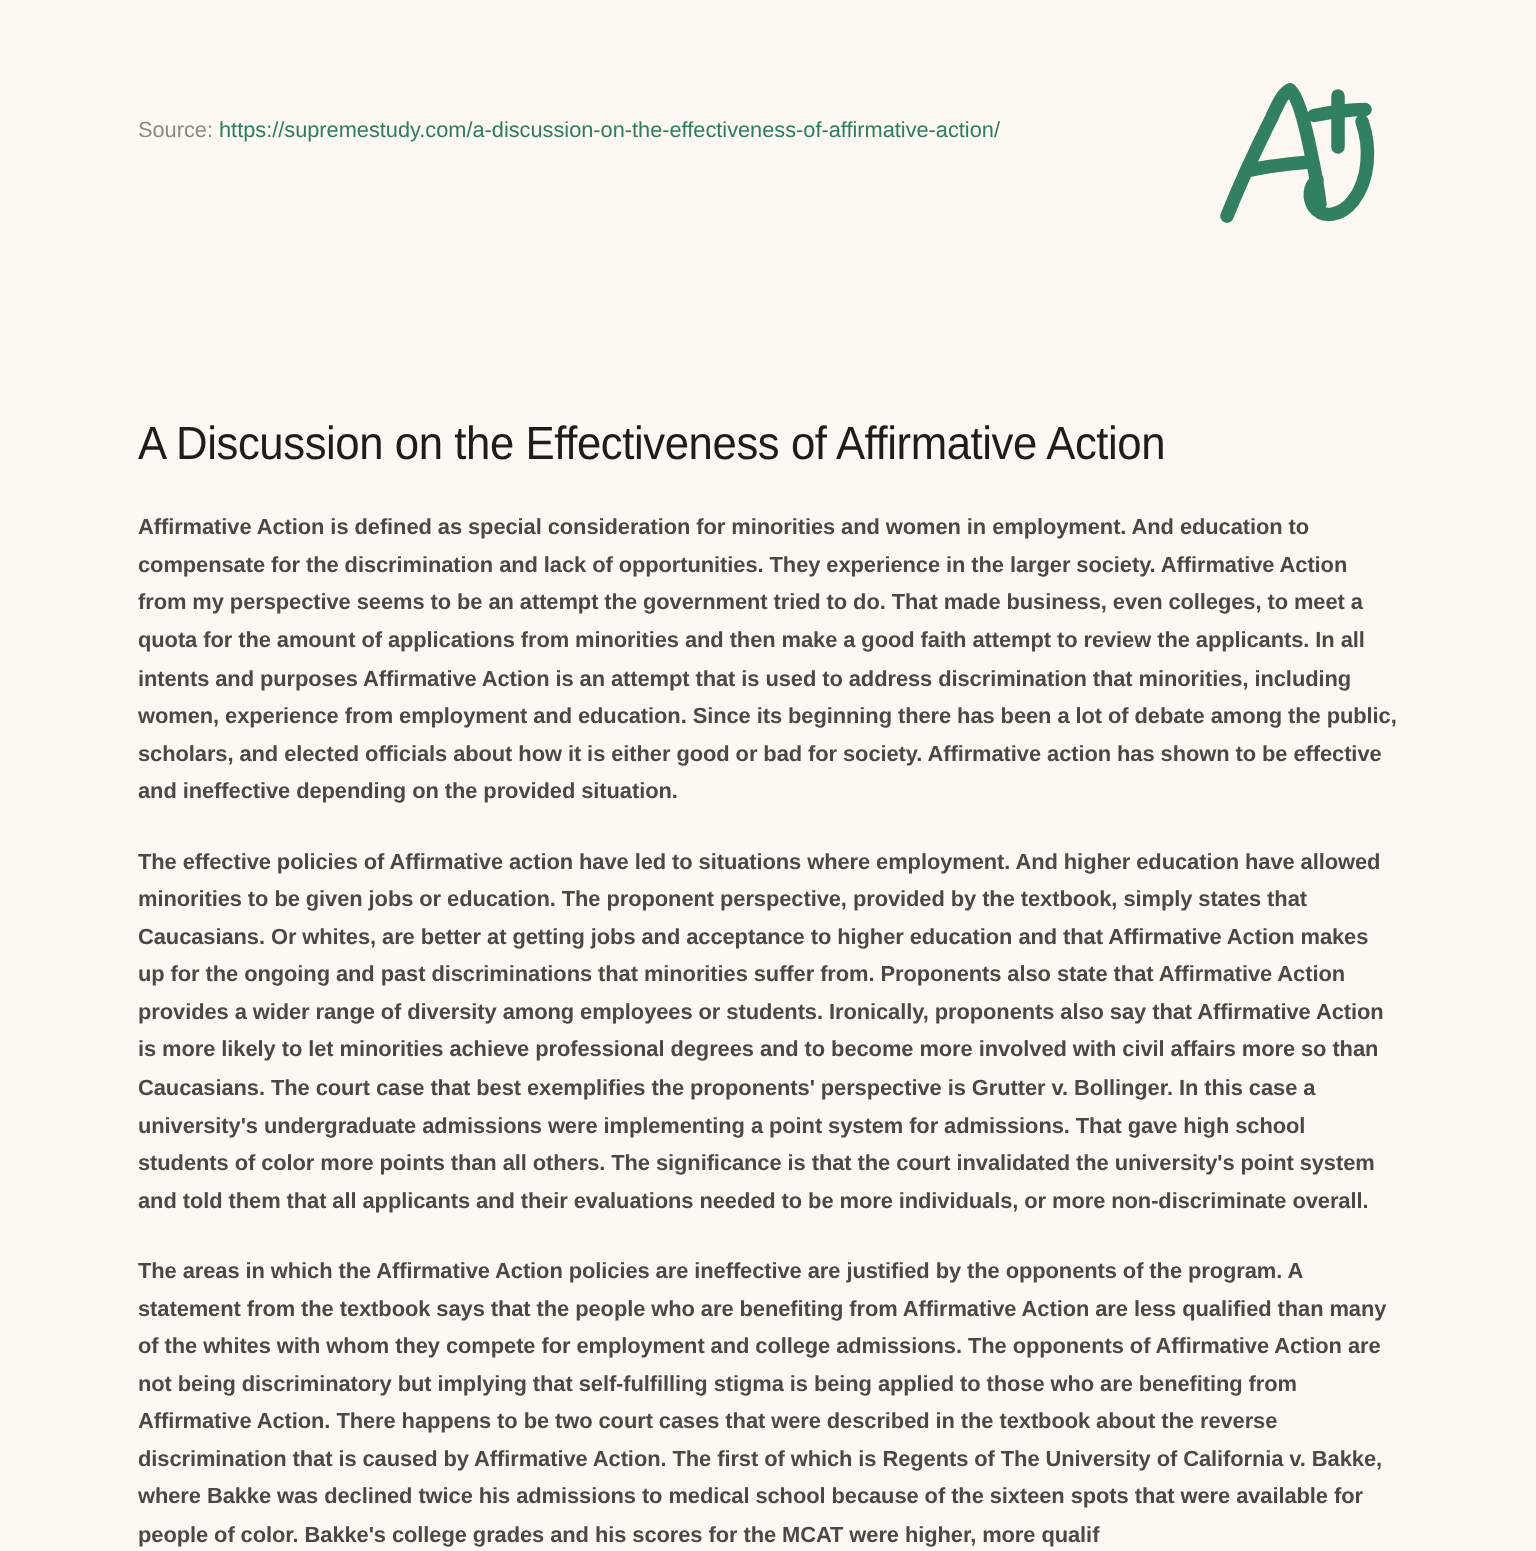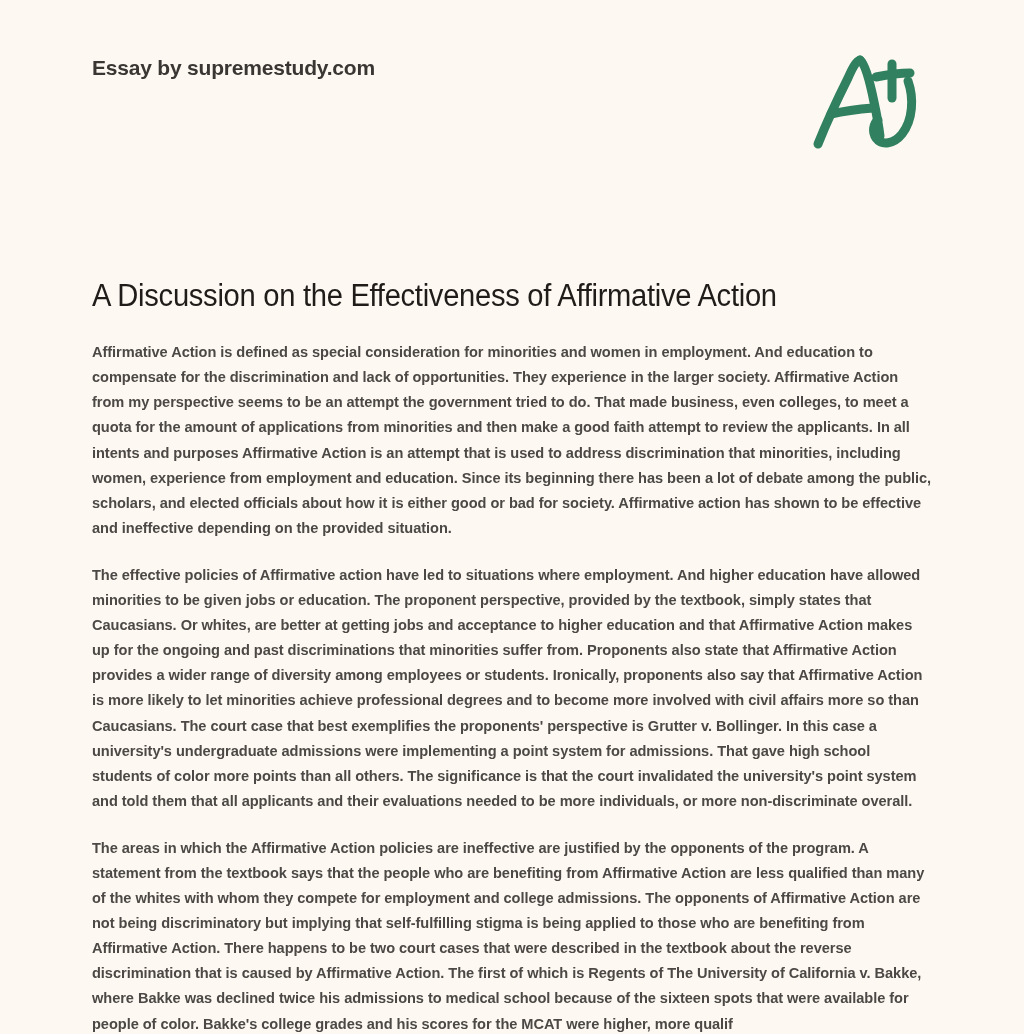--- a/index.html
+++ b/index.html
@@ -94,22 +94,25 @@
   }
   .doc-body p:last-child { margin-bottom: 0; }
 </style>
 </head>
 <body>
 
 <div class="page">
 
   <div class="header">
 
-    <div class="brand-line">Essay by supremestudy.com</div>
 
+    <div class="source-line">
+      <span class="source-label">Source:</span>
+      <a class="source-url" href="#">https://supremestudy.com/a-discussion-on-the-effectiveness-of-affirmative-action/</a>
+    </div>
 
     <svg class="logo" viewBox="0 0 128 112" xmlns="http://www.w3.org/2000/svg">
       <g fill="none" stroke="#31805f" stroke-width="9" stroke-linecap="round" stroke-linejoin="round">
 
         <path d="M14 96 C 22 76, 34 50, 44 30 C 48 21, 52 13, 56 12"></path>
 
         <path d="M56 12 C 61 16, 66 34, 70 54 C 73 68, 75 80, 76 88"></path>
 
         <path d="M27 66 C 40 63, 56 61, 69 60"></path>
 

